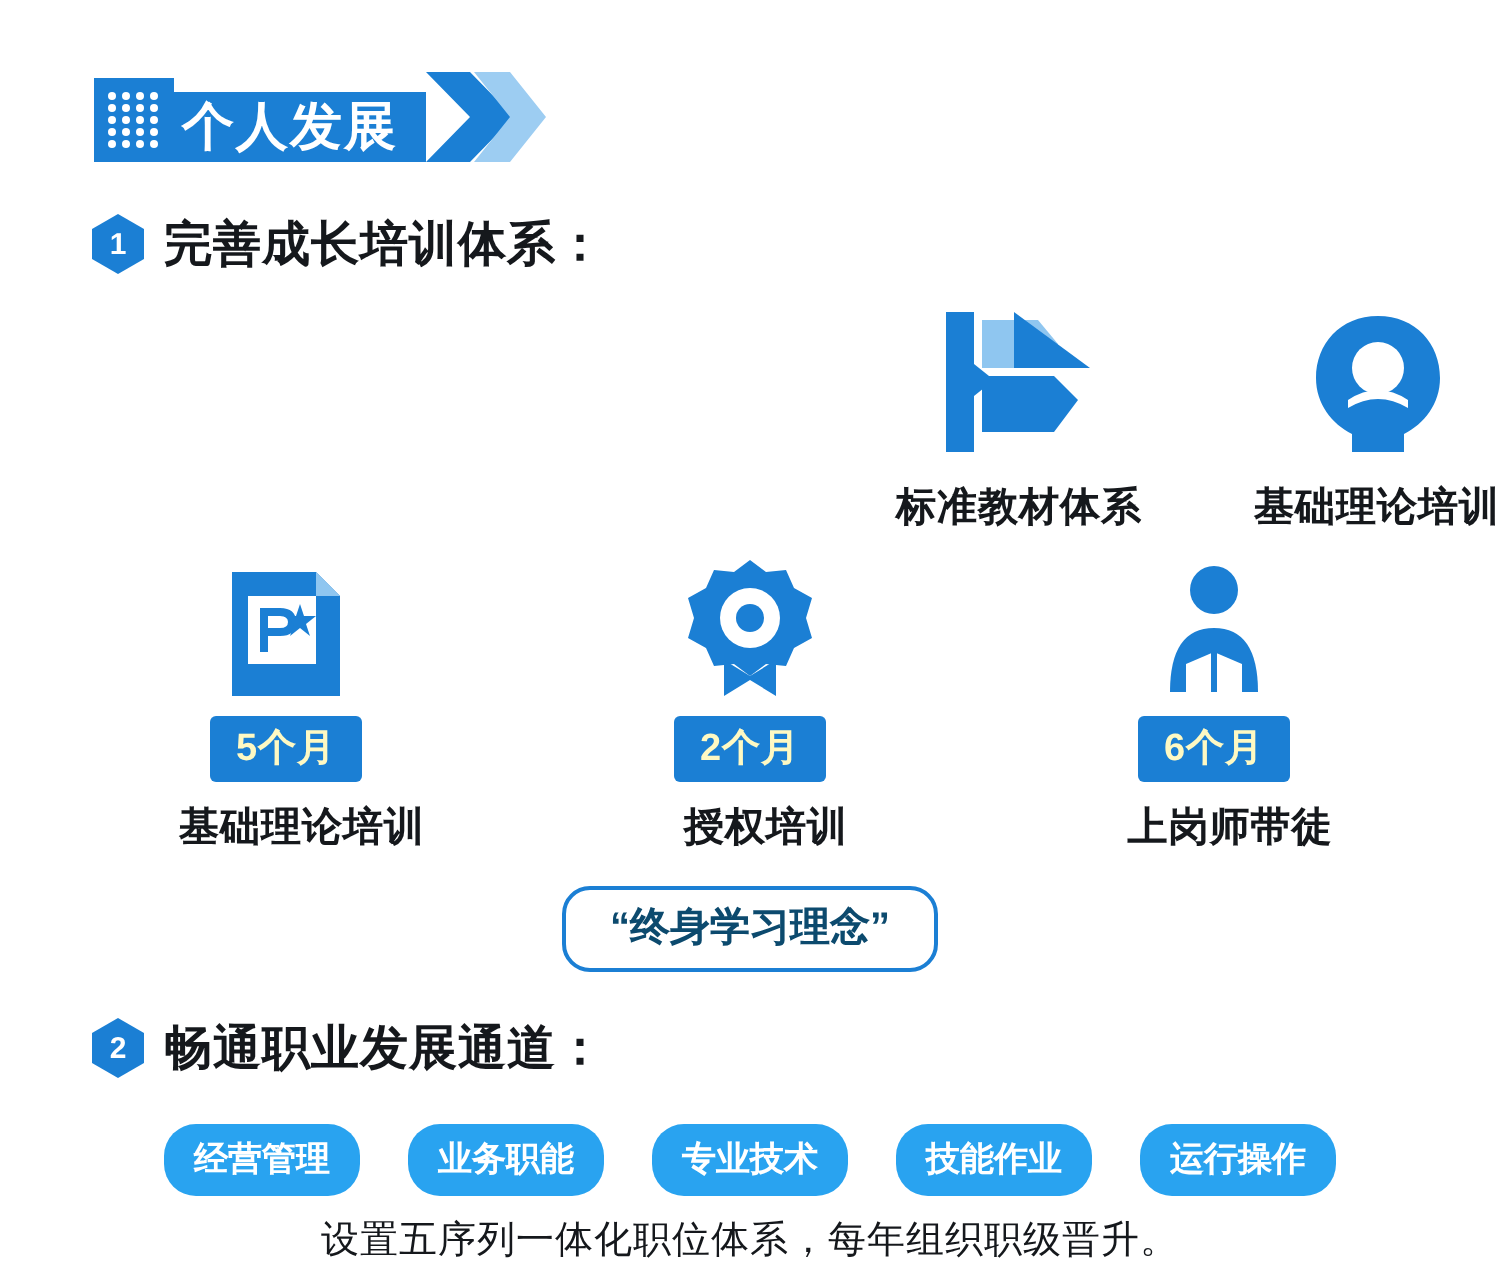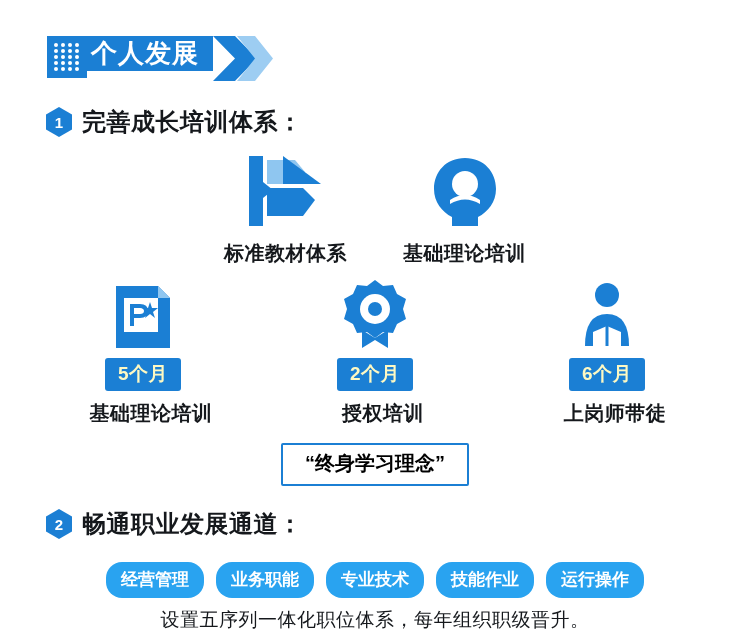--- a/index.html
+++ b/index.html
@@ -7,21 +7,21 @@
     width: 750px; height: 635px;
     background: #ffffff;
     font-family: "Liberation Sans", sans-serif;
     overflow: hidden;
   }
   .page { position: relative; width: 750px; height: 635px; background: #fff; }
 
   
   .banner {
     position: absolute; left: 47px; top: 36px;
-    display: flex; align-items: flex-start; height: 45px;
+    display: flex; align-items: flex-end; height: 45px;
   }
   .banner-dots {
     width: 40px; background: #1b7fd4;
     display: grid; grid-template-columns: repeat(4, 1fr); grid-template-rows: repeat(5, 1fr);
     gap: 2px; padding: 7px 7px;
   }
   .banner-dots i { display: block; background: #ffffff; border-radius: 50%; width: 4px; height: 4px; }
   .banner-title {
     background: #1b7fd4; color: #fff; font-size: 26px; font-weight: bold;
     display: flex; align-items: center; padding: 0 14px 0 4px; letter-spacing: 1px;
@@ -37,46 +37,46 @@
     position: absolute; left: 0; top: 0; width: 26px; height: 30px;
     display: flex; align-items: center; justify-content: center;
     color: #fff; font-size: 15px; font-weight: bold;
   }
   .sec-title { font-size: 24px; font-weight: bold; color: #15181c; letter-spacing: 0.5px; }
 
   #sec1 { left: 46px; top: 106px; }
   #sec2 { left: 46px; top: 508px; }
 
   
-  .row1 { position: absolute; left: 0; top: 150px; width: 750px; display: flex; justify-content: center; gap: 56px; }
+  .row1 { position: absolute; left: 0; top: 150px; width: 750px; display: flex; justify-content: flex-end; gap: 56px; }
   .item { display: flex; flex-direction: column; align-items: center; }
   .item .glyph { height: 78px; display: flex; align-items: flex-end; justify-content: center; }
   .item .cap {
     margin-top: 12px; font-size: 20px; font-weight: bold; color: #15181c; letter-spacing: 0.5px;
   }
 
   
   .row2 { position: absolute; left: 0; top: 278px; width: 750px; display: flex; justify-content: center; gap: 52px; }
   .item2 { display: flex; flex-direction: column; align-items: center; width: 180px; }
   .item2 .glyph { height: 72px; display: flex; align-items: flex-end; justify-content: center; }
   .badge {
     margin-top: 8px; background: #1b7fd4; color: #fef9c3; font-size: 19px; font-weight: bold;
     padding: 3px 13px 4px; border-radius: 3px; letter-spacing: 0.5px;
   }
   .item2 .cap { margin-top: 9px; font-size: 20px; font-weight: bold; color: #15181c; letter-spacing: 0.5px; margin-left: 16px; }
 
   
   .motto {
     position: absolute; left: 50%; transform: translateX(-50%); top: 443px;
-    border: 2px solid #1b7fd4; border-radius: 2px; padding: 5px 22px 7px;
-    color: #000000; font-size: 20px; font-weight: bold; white-space: nowrap;
-  }
-
-  
-  .tags { position: absolute; left: 0; top: 562px; width: 750px; display: flex; justify-content: center; gap: 12px; }
+    border: 2px solid #1b7fd4; border-radius: 14px; padding: 5px 22px 7px;
+    color: #0c4a6e; font-size: 20px; font-weight: bold; white-space: nowrap;
+  }
+
+  
+  .tags { position: absolute; left: 0; top: 562px; width: 750px; display: flex; justify-content: center; gap: 24px; }
   .tag {
     background: #29a3f0; color: #fff; font-size: 17px; font-weight: bold;
     border-radius: 16px; padding: 6px 15px 7px; white-space: nowrap;
   }
 
   
   .footer-line {
     position: absolute; left: 0; top: 607px; width: 750px; text-align: center;
     font-size: 19px; color: #15181c; letter-spacing: 0.5px;
   }

